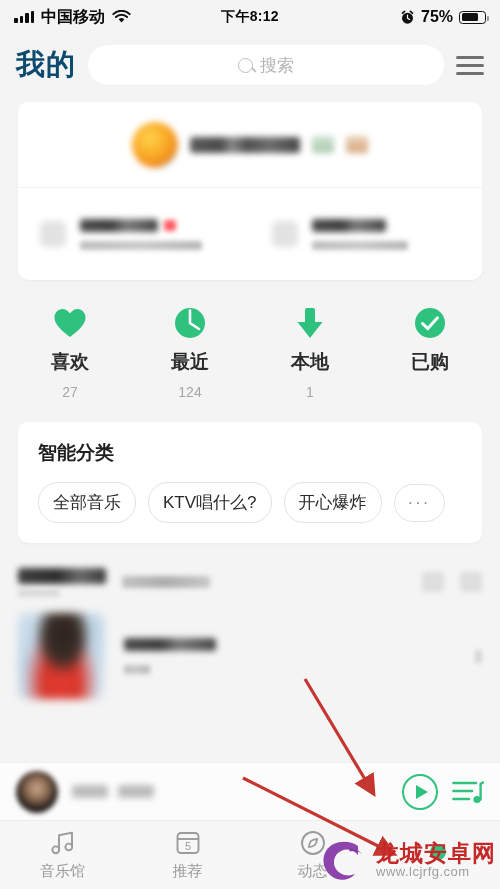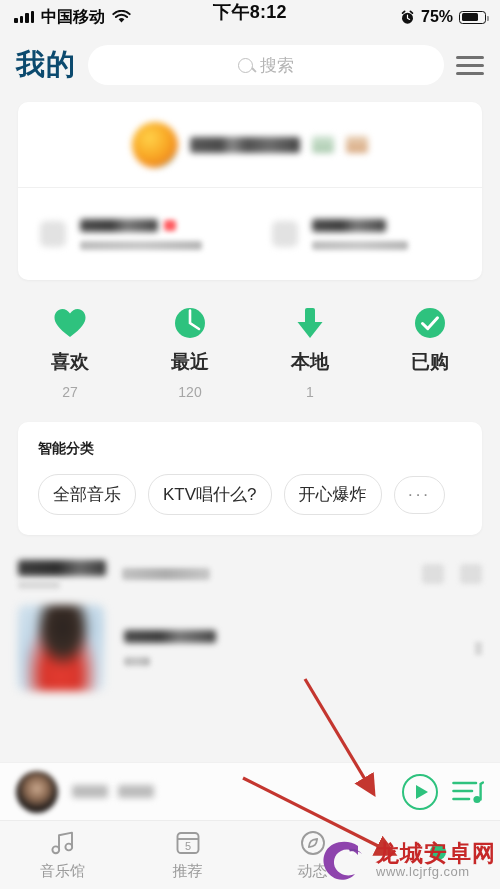--- a/index.html
+++ b/index.html
@@ -12,27 +12,27 @@
   .phone {
     position: relative;
     width: 500px; height: 889px;
     background: #f4f4f4;
     overflow: hidden;
   }
 
   
   .statusbar {
     height: 34px;
-    display: flex; 
+    display: flex; align-items: center;
     padding: 0 14px;
     background: #f4f4f4;
     font-size: 17px; font-weight: bold; color: #0a0a0a;
   }
   .sb-left { display: flex; align-items: center; gap: 7px; flex: 1; }
-  .sb-center { flex: 0 0 auto; font-size: 18px; letter-spacing: .3px; }
+  .sb-center { flex: 0 0 auto; font-size: 14px; letter-spacing: .3px; }
   .sb-right { display: flex; align-items: center; gap: 6px; flex: 1; justify-content: flex-end; }
   .bars { display: flex; align-items: flex-end; gap: 2px; height: 12px; }
   .bars i { display:block; width: 3.5px; background: #0a0a0a; border-radius: 1px; }
   .bars i:nth-child(1){ height: 5px; }
   .bars i:nth-child(2){ height: 7.5px; }
   .bars i:nth-child(3){ height: 10px; }
   .bars i:nth-child(4){ height: 12px; }
   .carrier { font-size: 16px; font-weight: bold; }
   .batt {
     width: 27px; height: 13px; border: 1.6px solid #111;
@@ -108,21 +108,21 @@
 
   
   .quick { display: flex; padding: 26px 10px 22px; justify-content: space-between; }
   .qitem { flex: 1; display: flex; flex-direction: column; align-items: center; gap: 9px; }
   .qlabel { font-size: 19px; font-weight: bold; color: #2b2b2b; }
   .qcount { font-size: 14px; color: #a6a6a6; }
   .qicon { width: 34px; height: 34px; display:flex; align-items:center; justify-content:center; }
 
   
   .smart-card { padding: 18px 20px 20px; }
-  .smart-title { font-size: 14px; font-weight: bold; color: #1f1f1f; margin-bottom: 16px; }
+  .smart-title { font-size: 19px; font-weight: bold; color: #1f1f1f; margin-bottom: 16px; }
   .chips { display: flex; align-items: center; gap: 12px; }
   .chip {
     border: 1px solid #e2e2e2; border-radius: 20px;
     padding: 8px 14px; font-size: 17px; color: #2b2b2b;
     background: #fff; white-space: nowrap;
   }
   .chip.more { padding: 8px 13px; color: #8a8a8a; letter-spacing: 2px; }
 
   
   .plist { margin-top: 22px; padding: 0 18px; }
@@ -283,21 +283,21 @@
       <span class="qcount">27</span>
     </div>
     <div class="qitem">
       <span class="qicon">
         <svg width="32" height="32" viewBox="0 0 32 32">
           <circle cx="16" cy="16" r="15" fill="#2ec27e"></circle>
           <path d="M16 3.5 L16 16 L25 22" stroke="#fff" stroke-width="2.6" fill="none" stroke-linecap="round"></path>
         </svg>
       </span>
       <span class="qlabel">最近</span>
-      <span class="qcount">120</span>
+      <span class="qcount">124</span>
     </div>
     <div class="qitem">
       <span class="qicon">
         <svg width="28" height="32" viewBox="0 0 28 32">
           <rect x="9" y="1" width="10" height="16" rx="2" fill="#2ec27e"></rect>
           <path d="M14 31 L1.5 15 L26.5 15 Z" fill="#2ec27e"></path>
         </svg>
       </span>
       <span class="qlabel">本地</span>
       <span class="qcount">1</span>

